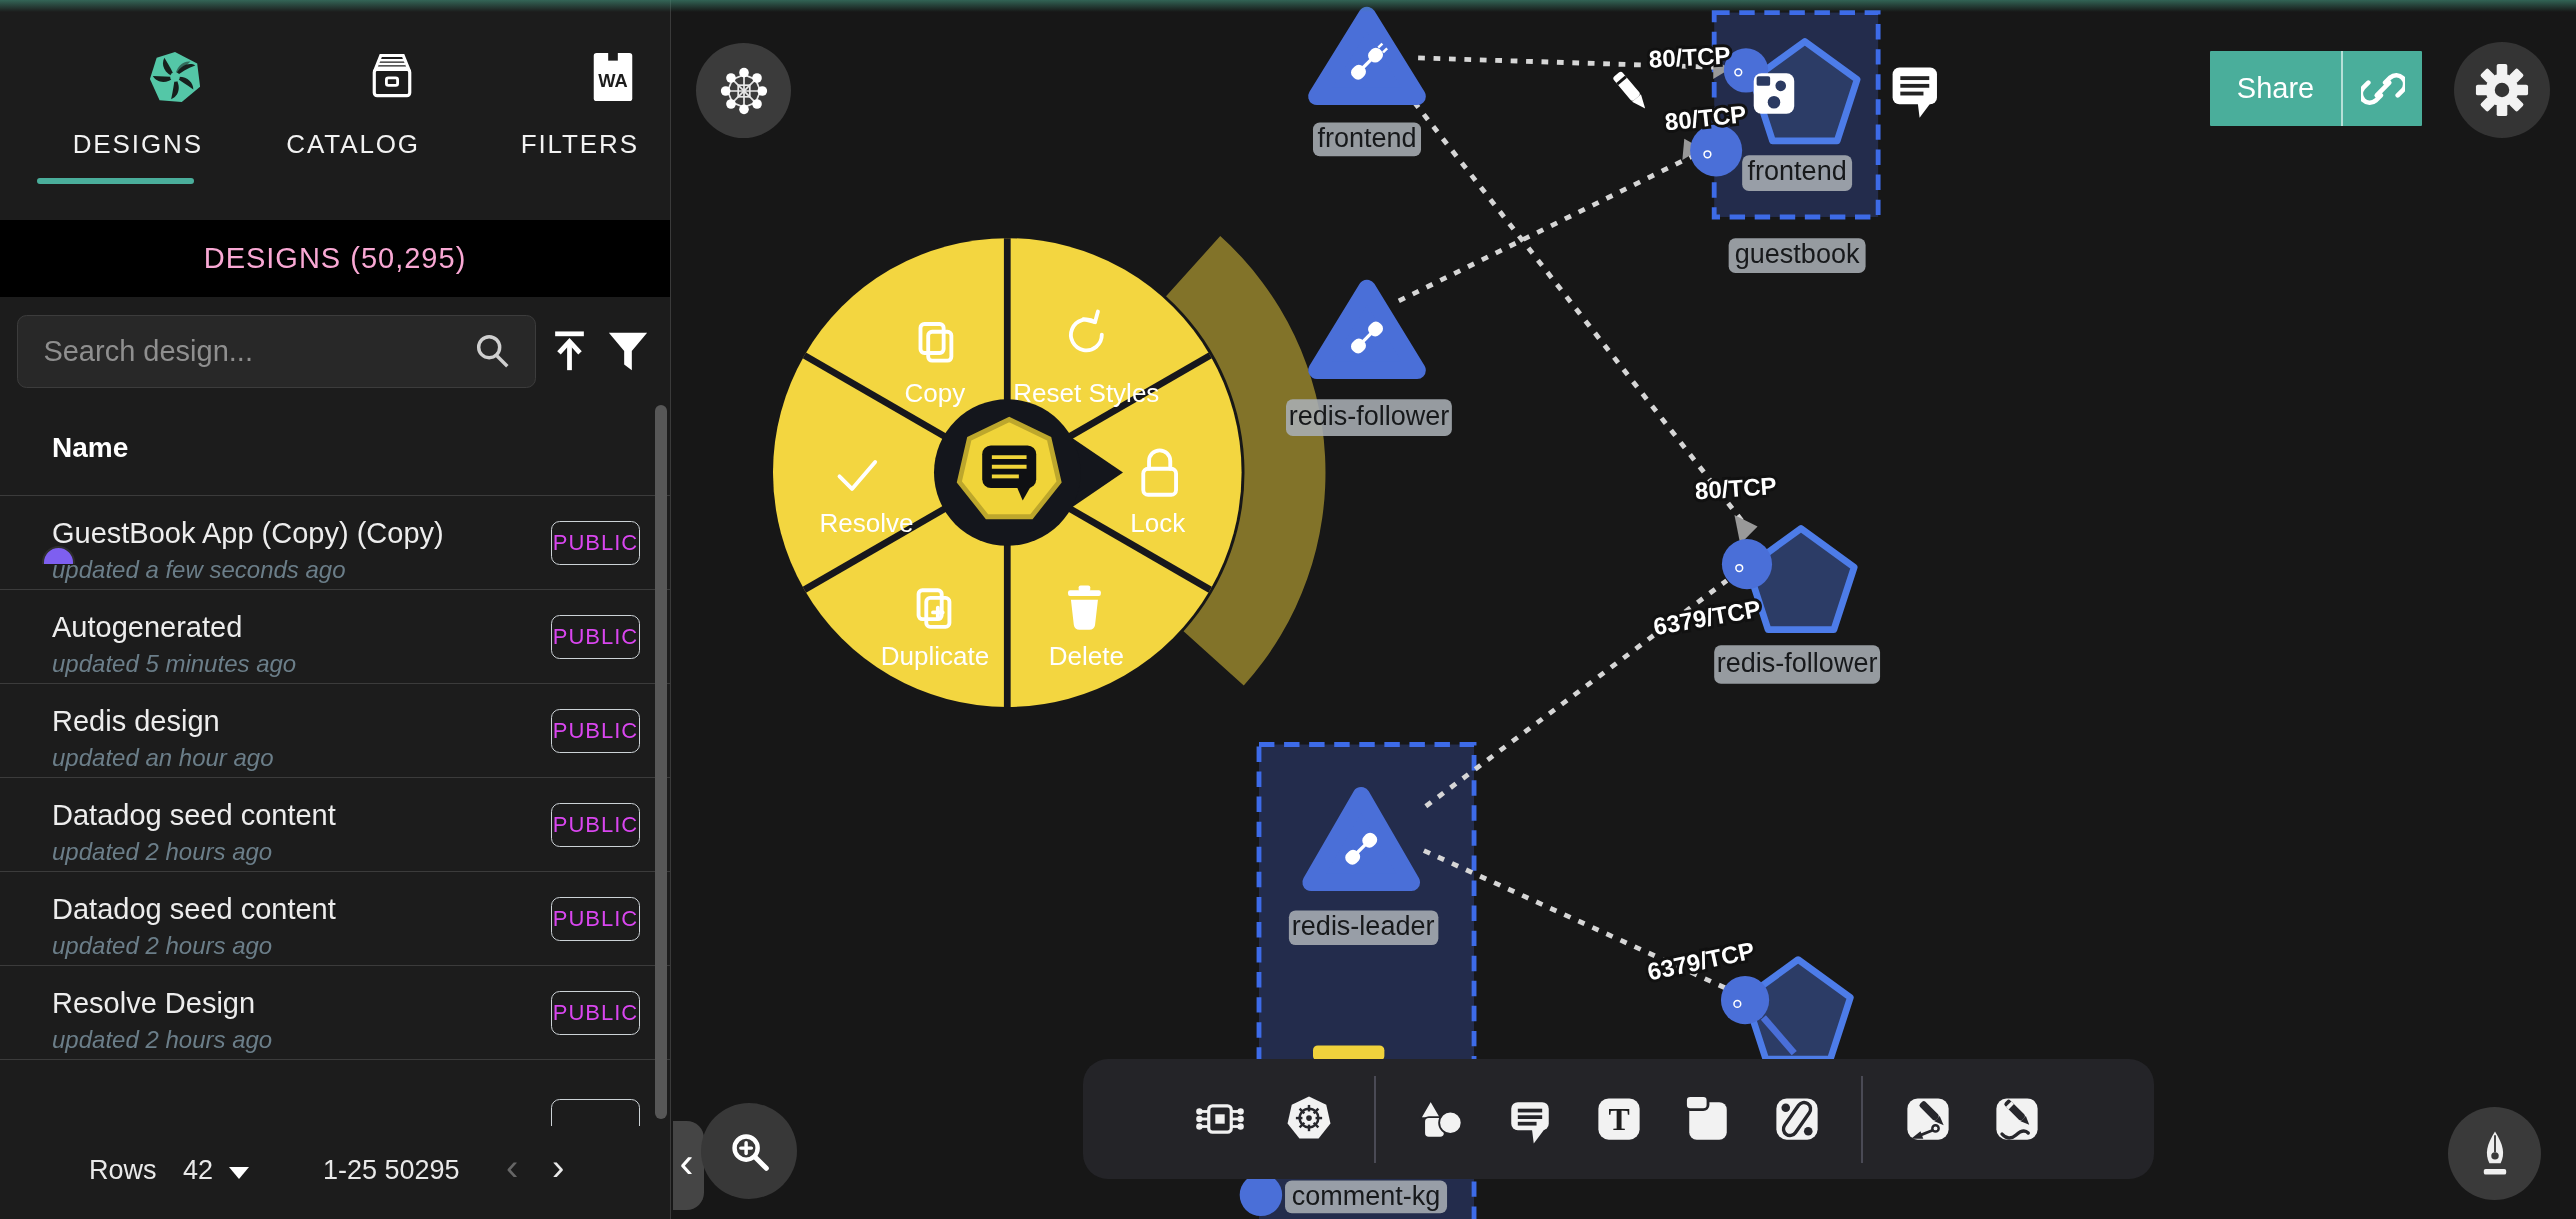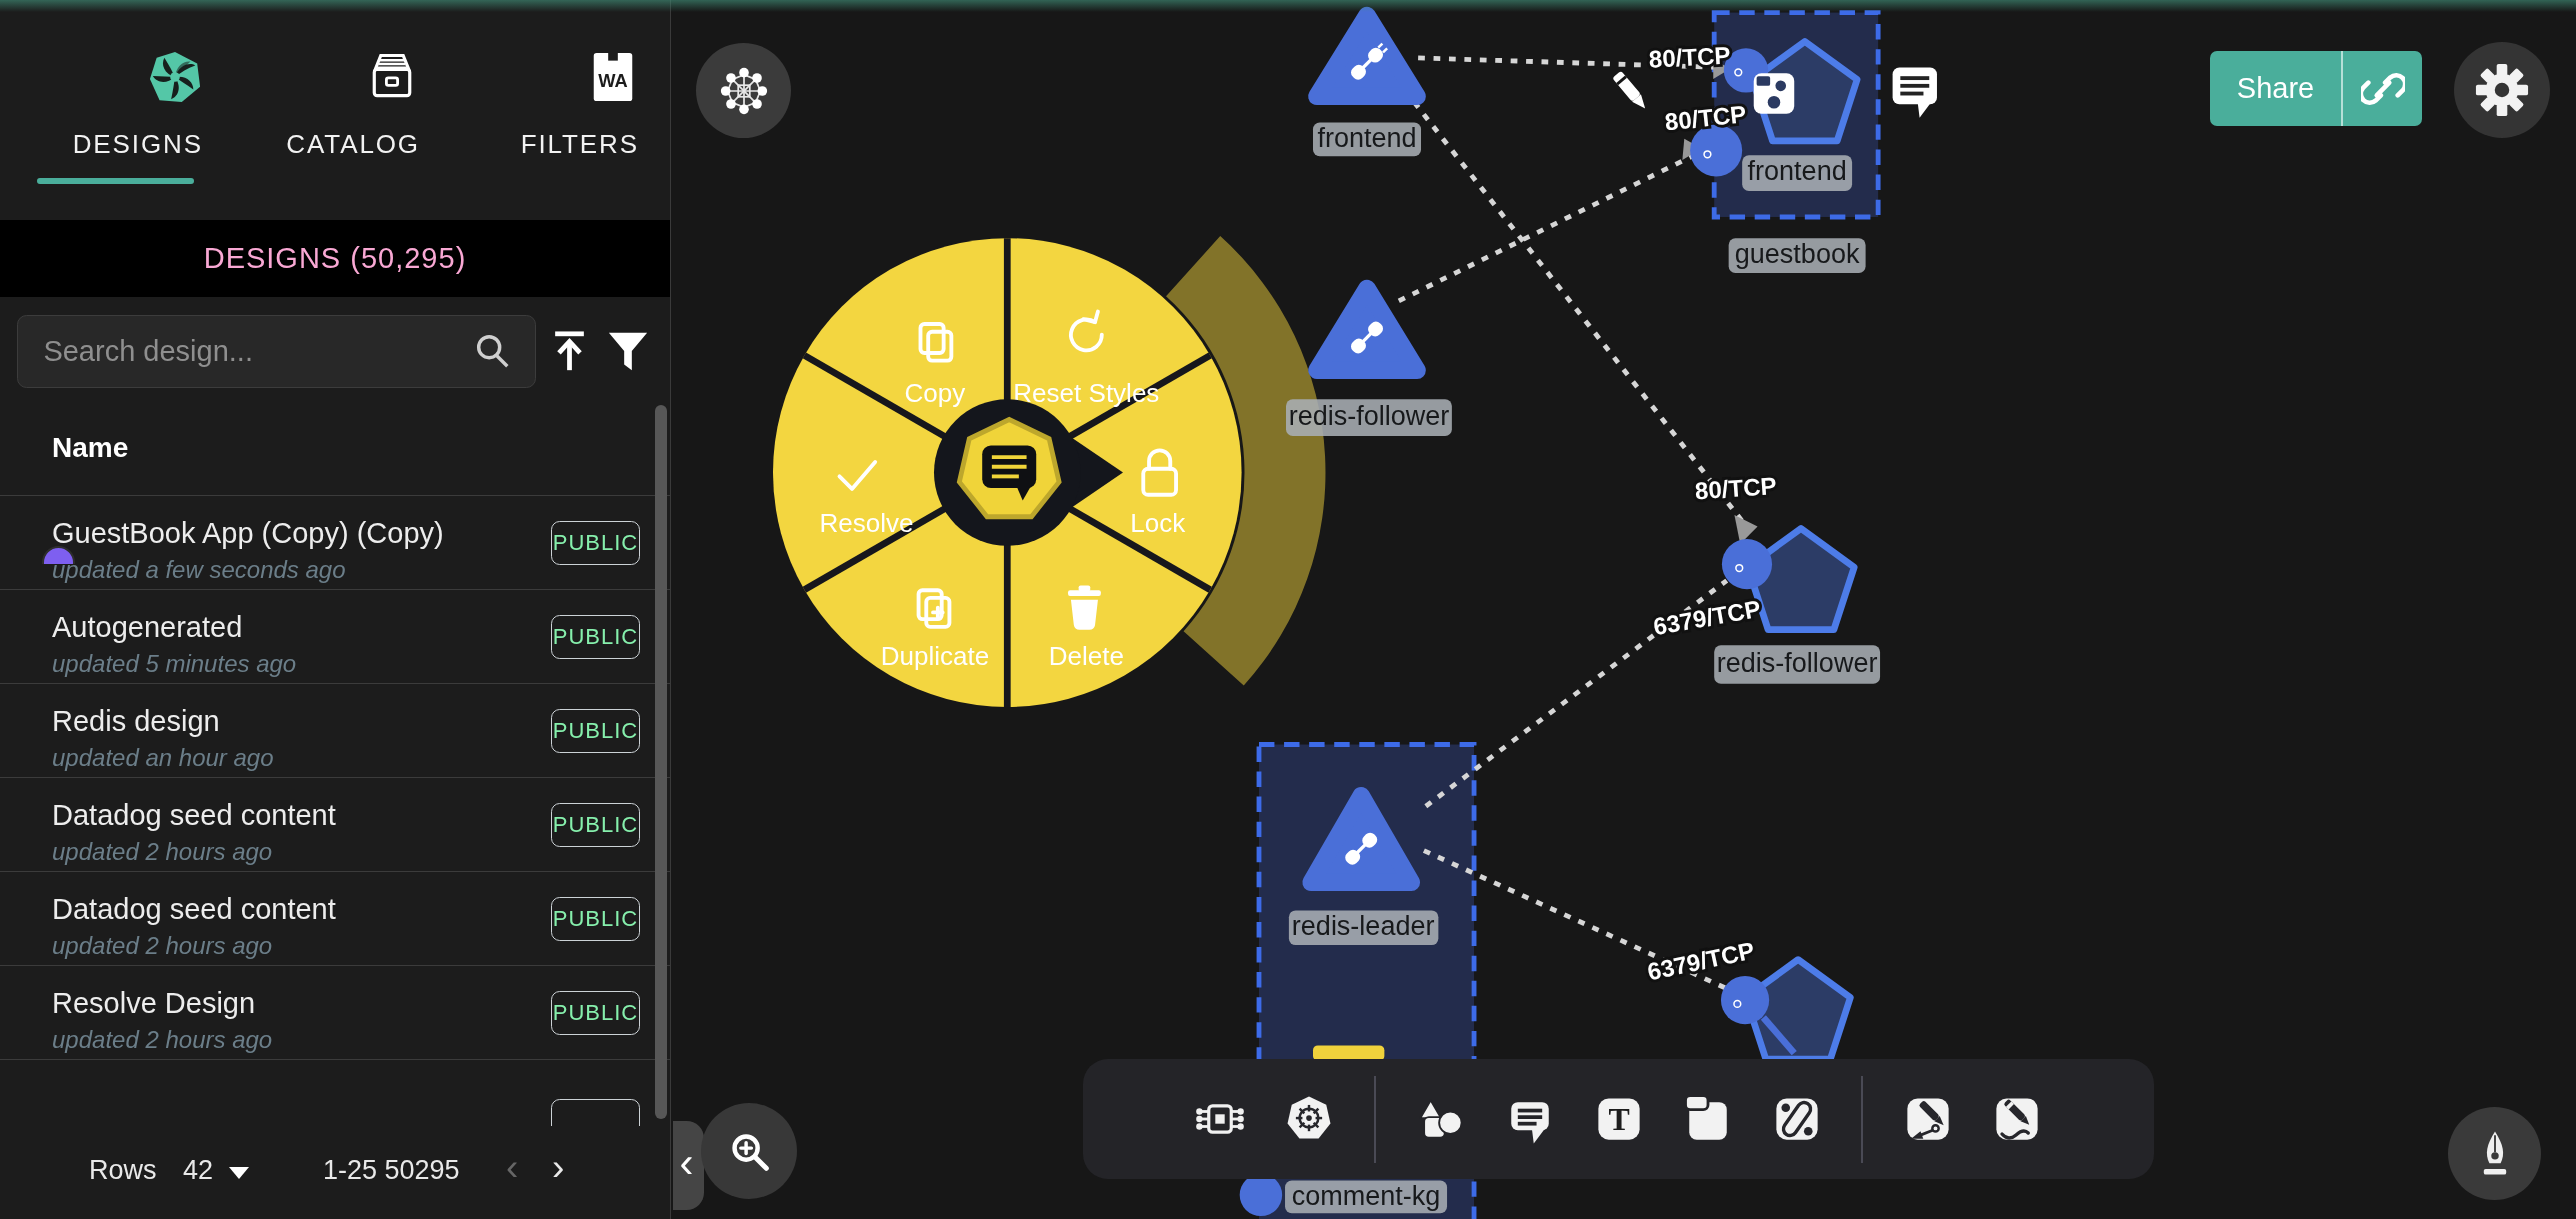--- a/index.html
+++ b/index.html
@@ -20,21 +20,21 @@
   .searchrow input { position:absolute; left:17.4px; top:0; width:519px; height:73px; background:#282828;
     border:1px solid #3c3c3c; border-radius:9.6px; color:#ddd; font-size:29px; padding:0 58px 0 25px; outline:none;}
   .searchrow input::placeholder { color:#8f8f8f; }
   .sic { position:absolute; top:15.4px; }
   .namehdr { position:absolute; top:432px; left:52px; color:#fff; font-size:28px; font-weight:bold;}
   .list { position:absolute; top:495px; left:0; right:0; border-top:1.9px solid #3b3b3b;}
   .row { position:relative; height:94px; border-bottom:1.9px solid #3b3b3b; cursor:pointer;}
   .row .t { position:absolute; left:52px; top:21px; color:#ededed; font-size:29px; white-space:nowrap;}
   .row .u { position:absolute; left:52px; top:60px; color:#6b7e89; font-size:24px; font-style:italic;}
   .badge { position:absolute; right:30px; top:25px; width:89px; height:44px; border:1.9px solid #ccd2d6;
-    border-radius:8.7px; color:#86efac; font-size:22px; display:flex; align-items:center; justify-content:center; letter-spacing:1px;}
+    border-radius:8.7px; color:#d946ef; font-size:22px; display:flex; align-items:center; justify-content:center; letter-spacing:1px;}
   .avatarclip { position:absolute; left:42px; top:546px; width:35px; height:18.3px; overflow:hidden; z-index:5;}
   .avatarclip .av { width:33px; height:33px; border-radius:50%; background:#7e5ff0; border:2.9px solid #2e2e2e;}
   .pag { position:absolute; bottom:0; left:0; right:0; height:93px; background:#1c1c1c; z-index:6; color:#e9e9e9; font-size:27px;}
   .pag span { position:absolute; top:29px; }
   .caret { position:absolute; top:41px; left:229px; width:0; height:0; border-left:10.6px solid transparent;
     border-right:10.6px solid transparent; border-top:12.5px solid #fff;}
   .pnav { font-size:37px; top:21px !important; }
   .thumb { position:absolute; right:2.9px; top:405px; width:12.5px; height:714px; background:#575757; border-radius:6.8px; z-index:4;}
   
   .canvas { position:absolute; left:673px; top:0; width:1903px; height:1219px; overflow:hidden; background:#171717;}
@@ -47,21 +47,21 @@
   .collapse { position:absolute; left:-3.9px; top:1121px; width:35px; height:89px; background:#454545;
     border-radius:0 17.4px 17.4px 0; display:flex; align-items:center; justify-content:center; z-index:20; cursor:pointer;}
   .collapse span { color:#fff; font-size:42px; line-height:0; margin-top:-5.8px;}
   .actions-btn { position:absolute; left:1324px; top:51px; width:193px; height:75px; border:1.9px solid #d7dadd;
     border-radius:8.7px; display:flex; align-items:center; z-index:20; cursor:pointer; background:rgba(0,0,0,.15);}
   .actions-btn .al { flex:1; text-align:center; color:#fff; font-size:29px;}
   .actions-btn .divd { width:1.9px; height:100%; background:#9aa0a6;}
   .actions-btn .cwrap { width:54px; display:flex; justify-content:center;}
   .dcaret { width:0; height:0; border-left:11.6px solid transparent; border-right:11.6px solid transparent; border-top:13.5px solid #fff;}
   .share-btn { position:absolute; left:1537px; top:51px; width:212px; height:75px; background:#4aae9b;
-    border-radius:7px; display:flex; align-items:center; z-index:20; cursor:pointer;}
+    border-radius:1px; display:flex; align-items:center; z-index:20; cursor:pointer;}
   .share-btn .sl { flex:1; text-align:center; color:#fff; font-size:29px;}
   .share-btn .divd { width:1.9px; height:100%; background:rgba(255,255,255,.6);}
   .share-btn .lwrap { width:79px; display:flex; justify-content:center;}
   .toolbar { position:absolute; left:410px; top:1059px; width:1071px; height:120px; background:#242428;
     border-radius:25px; display:flex; align-items:center; justify-content:center; gap:25px; z-index:20;}
   .tbtn { width:64px; height:64px; display:flex; align-items:center; justify-content:center; cursor:pointer;}
   .tdiv { width:1.9px; height:87px; background:#4a4a55; margin:0 7.7px;}
 </style>
 </head>
 <body>

